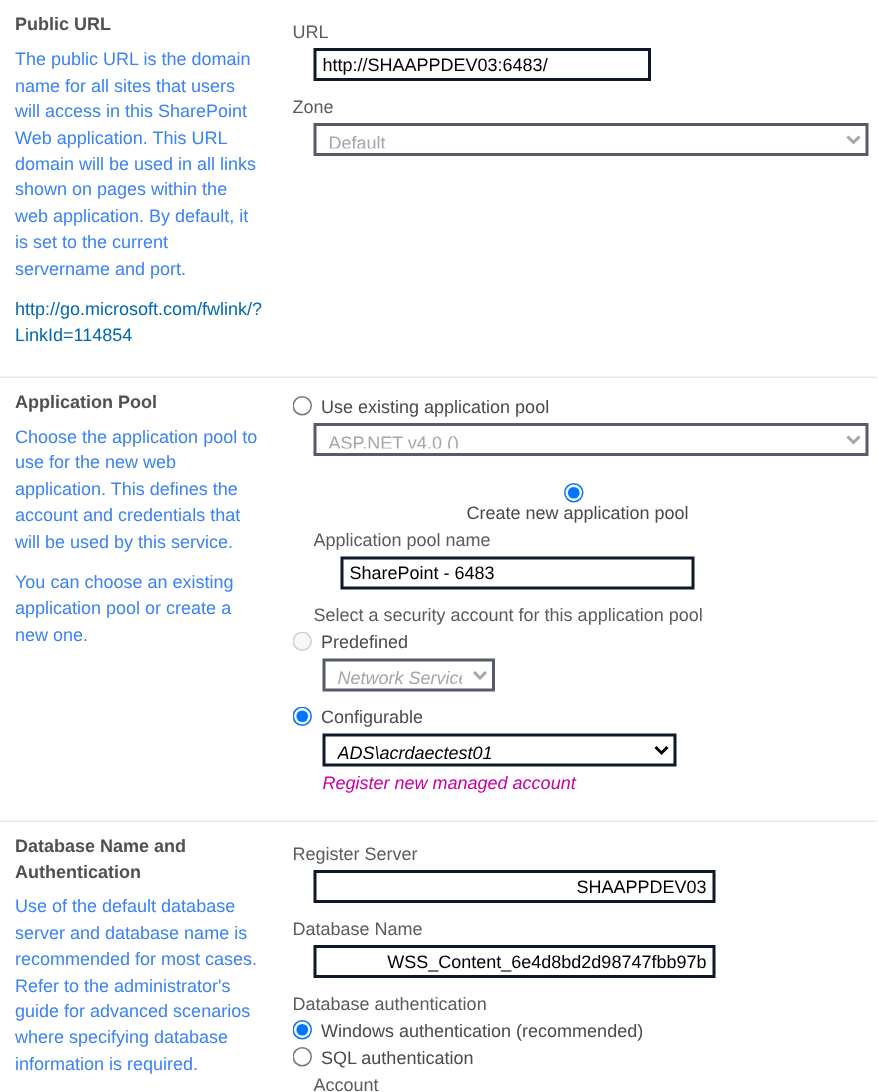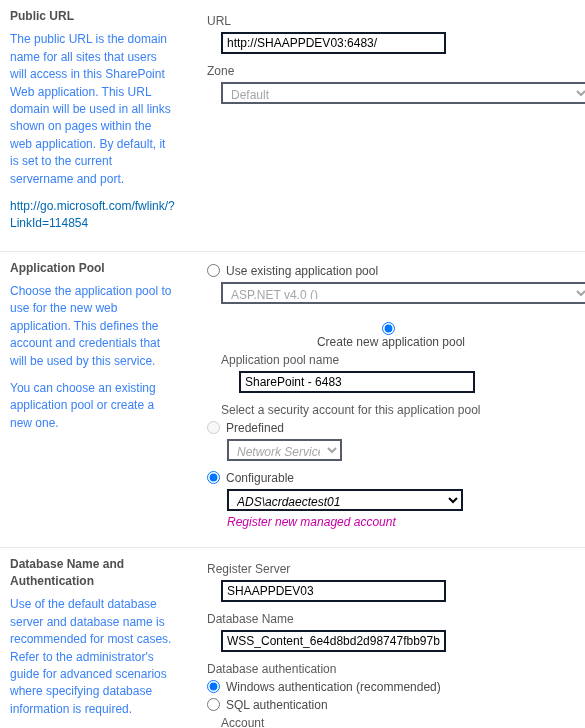--- a/index.html
+++ b/index.html
@@ -8,21 +8,20 @@
     font-family: Tahoma, Verdana, Segoe, sans-serif;
     font-size: 12px;
     color: #4a4a4a;
     background: #fff;
     width: 585px;
   }
   .section {
     display: flex;
     border-bottom: 1px solid #e9e9e9;
     padding: 8px 10px 18px 10px;
-    gap: 12px;
   }
   .section:last-child { border-bottom: none; padding-bottom: 30px; }
   .left {
     width: 165px;
     padding-right: 20px;
     line-height: 1.45;
   }
   .left h3 {
     margin: 0 0 6px 0;
     font-size: 12px;
@@ -68,21 +67,21 @@
     margin: 0 6px 0 0;
   }
   .link-magenta {
     color: #c900a4;
     text-decoration: none;
     display: inline-block;
     margin-top: 4px;
   }
   .gap-top { margin-top: 10px; }
   .gap-top-lg { margin-top: 18px; flex-direction: column; }
-  .db-input { width: 225px; margin-left: 14px; }
+  .db-input { width: 268px; margin-left: 14px; text-align: right; }
 </style>
 </head>
 <body>
 
 <div class="section">
   <div class="left">
     <h3>Public URL</h3>
     <p>The public URL is the domain name for all sites that users will access in this SharePoint Web application.  This URL domain will be used in all links shown on pages within the web application.  By default, it is set to the current servername and port.</p>
     <a href="#">http://go.microsoft.com/fwlink/?LinkId=114854</a>
   </div>

